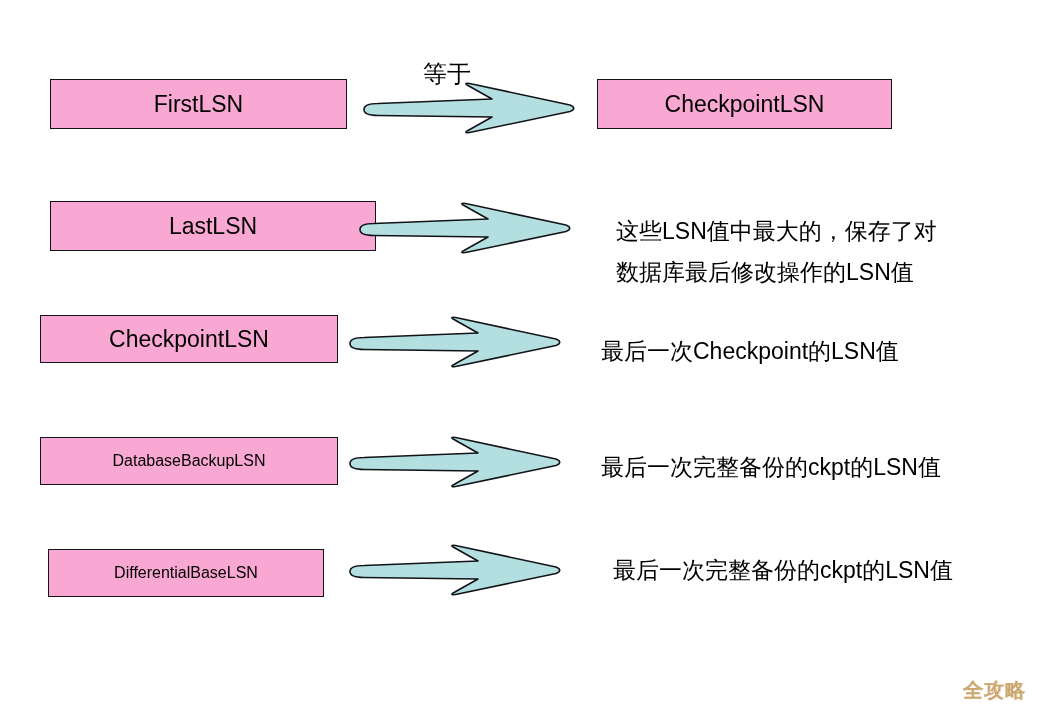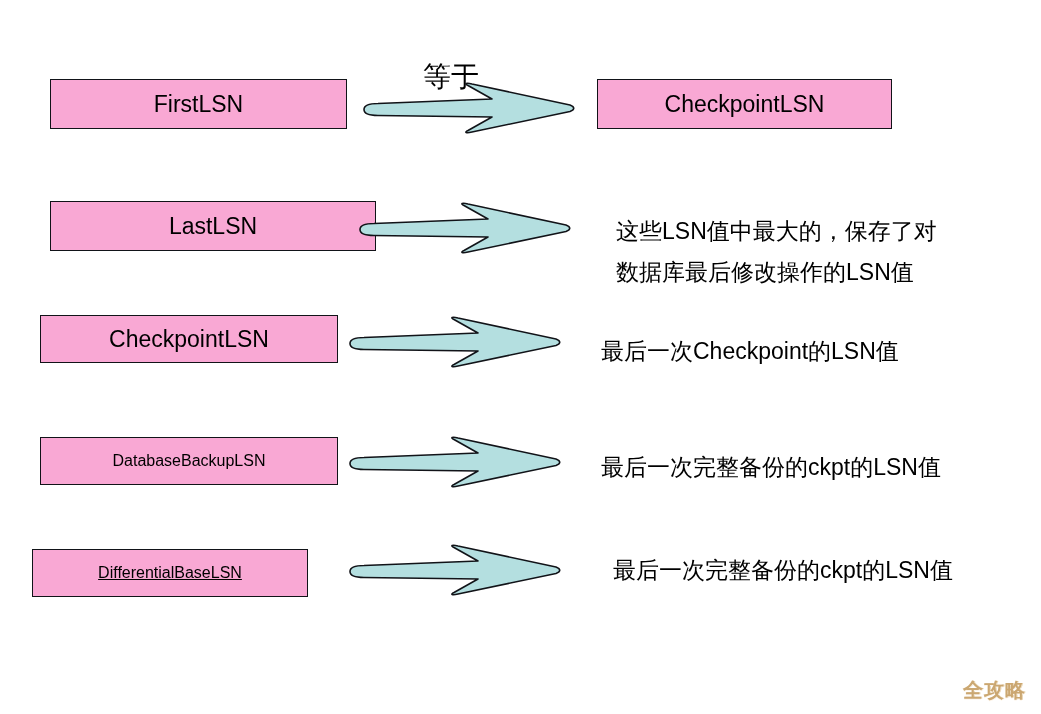--- a/index.html
+++ b/index.html
@@ -48,21 +48,21 @@
     font-size: 23px;
     line-height: 41px;
     font-family: Liberation Sans, sans-serif;
     white-space: pre-line;
   }
 
   
   .eq-label {
     position: absolute;
     color: #000000;
-    font-size: 28px;
+    font-size: 24px;
     font-family: "Liberation Serif", "DejaVu Serif", serif;
     white-space: nowrap;
     text-align: right;
   }
 
   
   .watermark {
     position: absolute;
     font-size: 20px;
     font-weight: bold;
@@ -159,21 +159,21 @@
                L116,49.0
                C110,50.6 108,49.4 112,47.5
                L136,34.0
                L22,32.5
                C13,32.5 8,30.4 8,26.5 Z" fill="#b4dfe0" stroke="#111318" stroke-width="1.6" stroke-linejoin="round"></path>
     </svg>
   </div>
 
   <div class="desc" style="left:601px; top:447px; width:440px;">最后一次完整备份的ckpt的LSN值</div>
 
-  <div class="lsn-box wide-label" style="left:32px; top:549px; width:276px; height:48px;text-decoration:underline;">DifferentialBaseLSN</div>
+  <div class="lsn-box wide-label" style="left:48px; top:549px; width:276px; height:48px;">DifferentialBaseLSN</div>
 
   <div class="arrow-wrap" style="left:342px; top:545px;">
     <svg width="220" height="50" viewBox="0 0 220 50" aria-hidden="true">
       <path d="M8,26.5
                C8,22.6 13,20.5 22,20.5
                L136,16.0
                L112,2.5
                C108,0.6 110,-0.6 116,1.0
                L214,22.0
                C219,24.0 219,26.5 214,28.5

